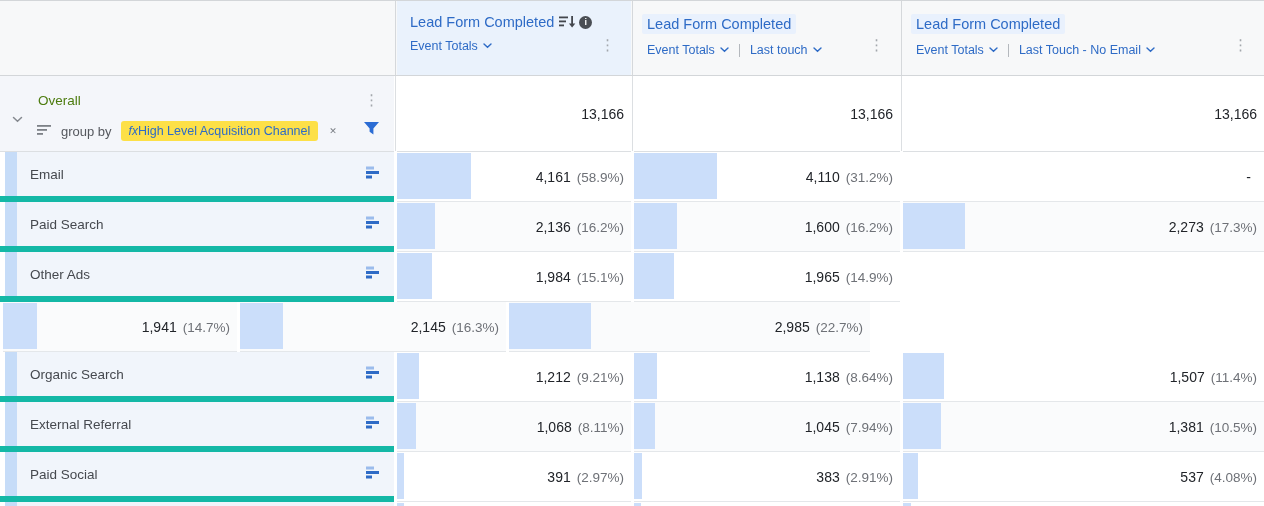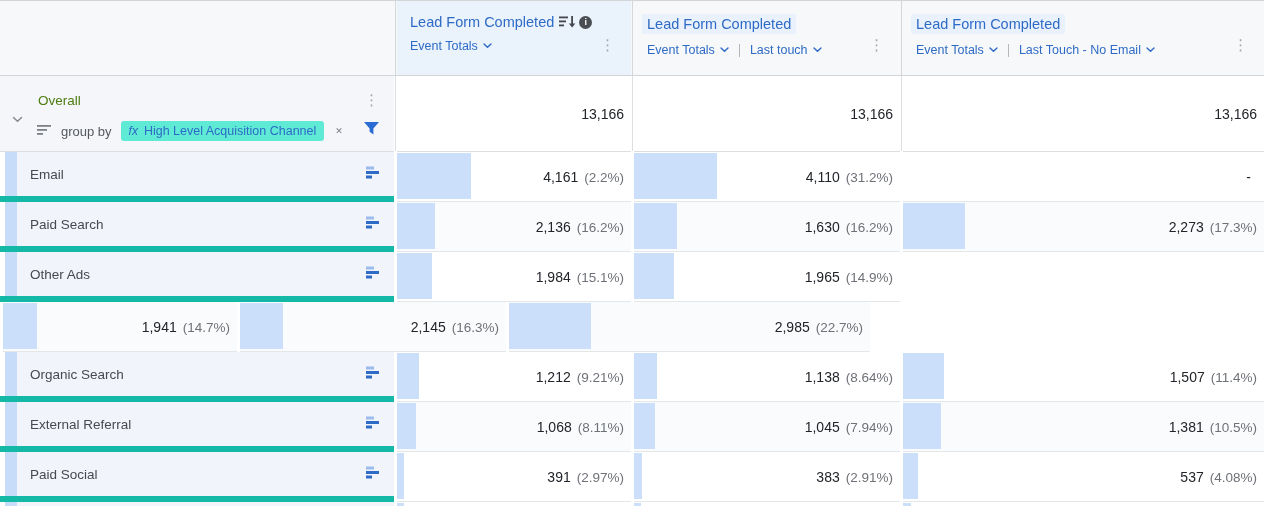--- a/index.html
+++ b/index.html
@@ -50,21 +50,21 @@
   .overall-row .gap::before {
     content:""; position:absolute; left:1px; top:0; bottom:1px; width:1px; background:#dcdfe2;
   }
   .overall-label-cell { position:relative; background:#f4f6fa; border-bottom:1px solid #dcdfe2; }
   .collapse-chevron { position:absolute; left:12px; top:33px; cursor:pointer; }
   .overall-title { position:absolute; left:38px; top:17px; font-size:13.5px; color:#4d7c0f; }
   .overall-kebab { top:16px; right:15px; }
   .groupby-row { position:absolute; left:37px; top:45px; display:flex; align-items:center; gap:9px; }
   .groupby-label { font-size:13px; color:#55585e; }
   .chip {
-    display:flex; align-items:center; gap:6px; background:#5eead4; border-radius:3px;
+    display:flex; align-items:center; background:#fde047; border-radius:3px;
     padding:3px 8px; color:#2e6bc6; font-size:12.5px; cursor:pointer; white-space:nowrap;
   }
   .chip .fx { font-style:italic; font-size:12px; }
   .chip-remove { color:#7a7e84; font-size:9px; margin-left:2px; cursor:pointer; }
   .funnel-icon { position:absolute; right:14px; top:45px; cursor:pointer; }
   .ovcell { position:relative; background:#ffffff; border-bottom:1px solid #dcdfe2; }
   .ovcell .valwrap { position:absolute; right:7px; top:50%; transform:translateY(-50%); }
 
   
   .body-row { height:50px; }
@@ -226,21 +226,21 @@
           <rect x="0" y="5" width="13" height="3" fill="#2e6bc6"></rect>
           <rect x="0" y="9.5" width="6" height="3" fill="#2e6bc6"></rect>
         </svg>
       </span>
     </div>
     <div class="gap"></div>
     <div class="w-c1 dcell">
       <div class="bar" style="width: 31.6%;"></div>
       <div class="valwrap">
             <span class="val">4,161</span>
-            <span class="pct">(2.2%)</span>
+            <span class="pct">(58.9%)</span>
           </div>
     </div>
     <div class="gap"></div>
     <div class="w-c2 dcell">
       <div class="bar" style="width: 31.2%;"></div>
       <div class="valwrap">
             <span class="val">4,110</span>
             <span class="pct">(31.2%)</span>
           </div>
     </div>
@@ -272,21 +272,21 @@
       <div class="bar" style="width: 16.2%;"></div>
       <div class="valwrap">
             <span class="val">2,136</span>
             <span class="pct">(16.2%)</span>
           </div>
     </div>
     <div class="gap"></div>
     <div class="w-c2 dcell alt">
       <div class="bar" style="width: 16.2%;"></div>
       <div class="valwrap">
-            <span class="val">1,630</span>
+            <span class="val">1,600</span>
             <span class="pct">(16.2%)</span>
           </div>
     </div>
     <div class="gap"></div>
     <div class="w-c3 dcell alt">
       <div class="bar" style="width: 17.3%;"></div>
       <div class="valwrap">
             <span class="val">2,273</span>
             <span class="pct">(17.3%)</span>
           </div>

